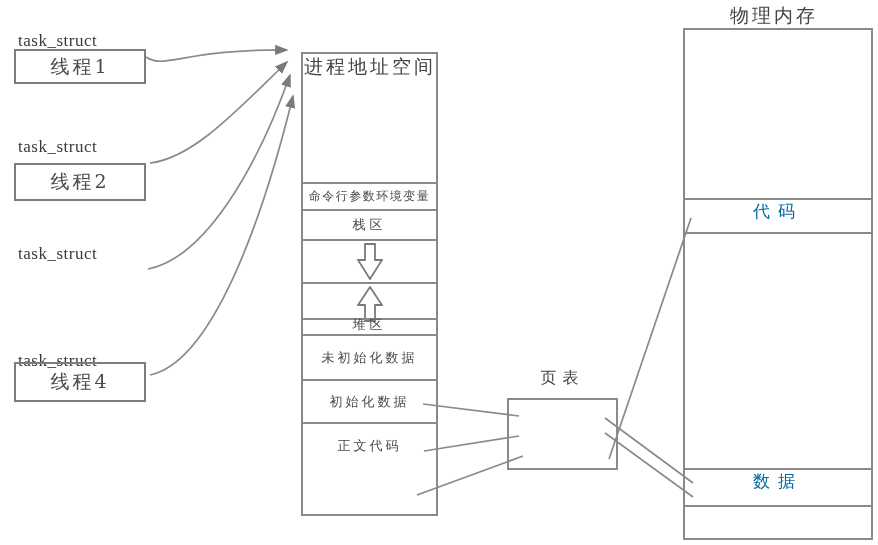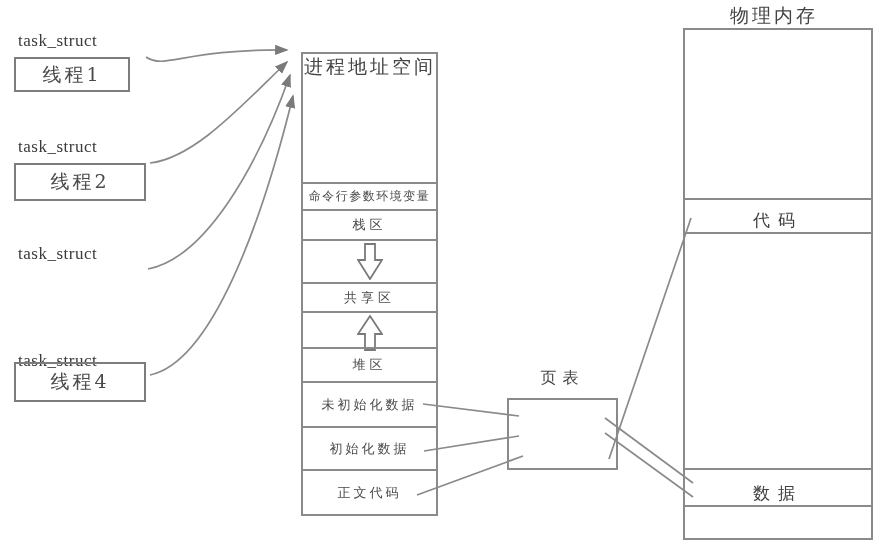--- a/index.html
+++ b/index.html
@@ -41,22 +41,22 @@
   
   .pt-box{left:507px;top:398px;width:111px;height:72px;border:2px solid #8a8a8a;background:transparent;}
 
   
   .pm-col{
     left:683px;top:28px;width:190px;height:512px;
     border:2px solid #8a8a8a;display:flex;flex-direction:column;background:transparent;
   }
   .pm-sec{
     flex:0 0 auto;border-top:2px solid #8a8a8a;
-    display:flex;align-items:flex-end;justify-content:center;
-    font-size:17px;letter-spacing:8px;color:#404040;
+    display:flex;align-items:flex-start;justify-content:center;
+    font-size:17px;letter-spacing:8px;color:#0369a1;
   }
   .pm-sec.first{border-top:none;}
 </style>
 </head>
 <body>
 
 <div class="stage">
 
   <svg class="connectors" viewBox="0 0 878 545" xmlns="http://www.w3.org/2000/svg">
     <defs>
@@ -74,21 +74,21 @@
       <line x1="424" y1="451" x2="519" y2="436"></line>
       <line x1="417" y1="495" x2="523" y2="456"></line>
 
       <line x1="609" y1="459" x2="691" y2="218"></line>
       <line x1="605" y1="418" x2="693" y2="483"></line>
       <line x1="605" y1="433" x2="693" y2="497"></line>
     </g>
   </svg>
 
   <div class="abs t-label" style="left:14px;top:31px;width:132px;">task_struct</div>
-  <div class="abs t-box" style="left:14px;top:57px;width:116px;height:35px;">
+  <div class="abs t-box" style="left:14px;top:49px;width:132px;height:35px;">
     <span>线程1</span>
   </div>
 
   <div class="abs t-label" style="left:14px;top:137px;width:132px;">task_struct</div>
   <div class="abs t-box" style="left:14px;top:163px;width:132px;height:38px;">
     <span>线程2</span>
   </div>
 
   <div class="abs t-label" style="left:14px;top:244px;width:132px;">task_struct</div>
 
@@ -107,29 +107,26 @@
       <span>命令行参数环境变量</span>
     </div>
     <div class="as-sec" style="height:30px;">
       <span>栈区</span>
     </div>
     <div class="as-sec arrowsec" style="height:43px;">
       <svg width="26" height="37" viewBox="0 0 26 37">
         <polygon points="8,1 18,1 18,17 25,17 13,36 1,17 8,17" fill="#ffffff" stroke="#7a7a7a" stroke-width="1.8"></polygon>
       </svg>
     </div>
-    <div class="as-sec" style="height:29px;">
-      <span>共享区</span>
-    </div>
     <div class="as-sec arrowsec" style="height:36px;">
       <svg width="26" height="36" viewBox="0 0 26 36">
         <polygon points="13,1 25,19 18,19 18,35 8,35 8,19 1,19" fill="#ffffff" stroke="#7a7a7a" stroke-width="1.8"></polygon>
       </svg>
     </div>
-    <div class="as-sec" style="height:34px;">
+    <div class="as-sec" style="height:16px;align-items:flex-end;">
       <span>堆区</span>
     </div>
     <div class="as-sec" style="height:45px;letter-spacing:3px;">
       <span>未初始化数据</span>
     </div>
     <div class="as-sec" style="height:43px;letter-spacing:3px;">
       <span>初始化数据</span>
     </div>
     <div class="as-sec" style="height:45px;letter-spacing:3px;">
       <span>正文代码</span>

